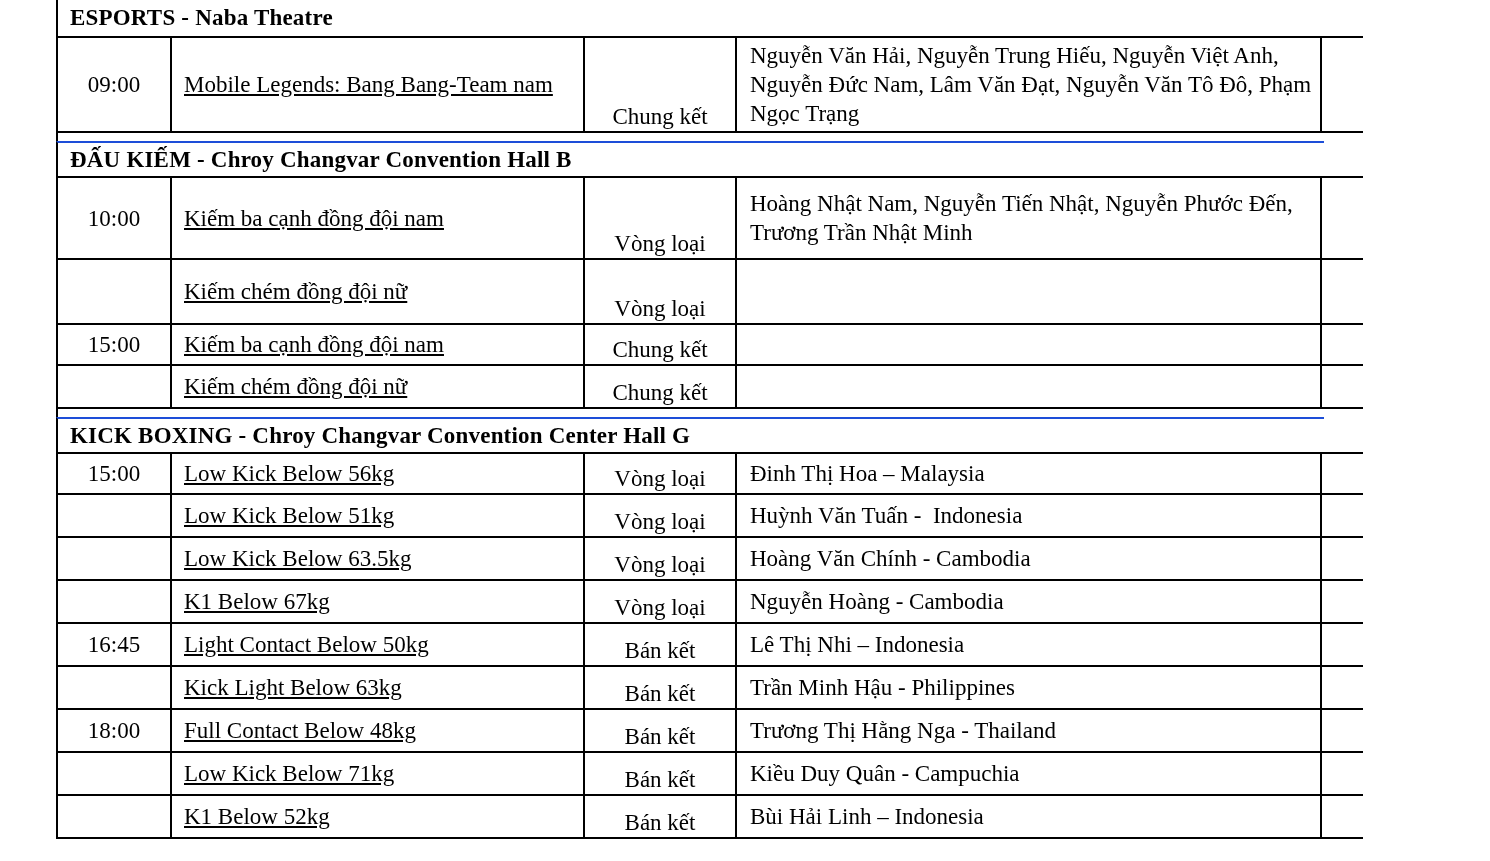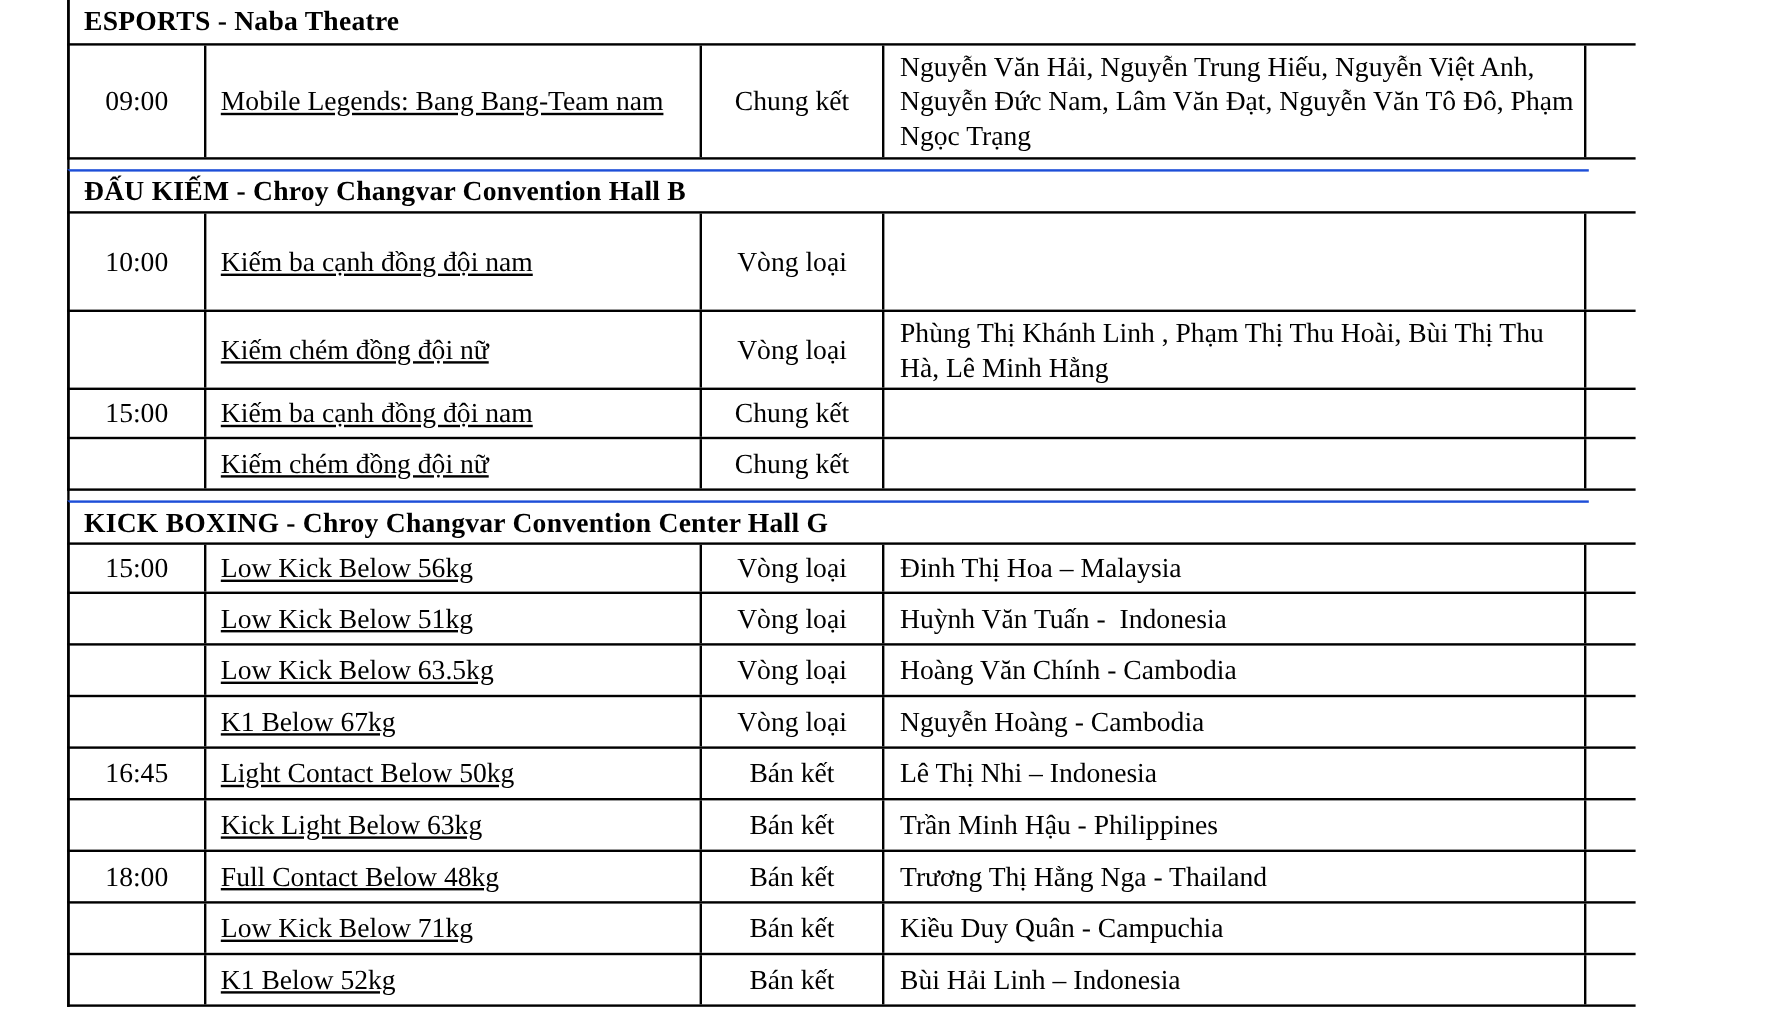--- a/index.html
+++ b/index.html
@@ -47,21 +47,21 @@
   .h43{height:43px;}
   .cell{
     box-sizing:border-box;
     border-right:2px solid #000;
     display:flex;align-items:center;
     overflow:hidden;
     line-height:29px;
   }
   .cell.time{justify-content:center;text-align:center;}
   .cell.event{padding-left:12px;padding-right:6px;text-decoration:underline;}
-  .cell.round{justify-content:center;text-align:center;}
+  .cell.round{justify-content:center;text-align:center;align-items:flex-end;}
   .cell.names{padding-left:13px;padding-right:4px;}
   .cell.names span{white-space:pre-wrap;}
 </style>
 </head>
 <body>
 
 <div class="page">
   <div class="tbl">
     <div class="left-rule"></div>
 
@@ -93,34 +93,34 @@
       <div class="row top h84">
         <div class="cell time">
             <span>10:00</span>
           </div>
         <div class="cell event">
             <span>Kiếm ba cạnh đồng đội nam</span>
           </div>
         <div class="cell round">
             <span>Vòng loại</span>
           </div>
+        <div class="cell names">
+            <span>Hoàng Nhật Nam, Nguyễn Tiến Nhật, Nguyễn Phước Đến, Trương Trần Nhật Minh</span>
+          </div>
         <div class="cell notes"></div>
       </div>
       <div class="row h65">
         <div class="cell time">
             <span></span>
           </div>
         <div class="cell event">
             <span>Kiếm chém đồng đội nữ</span>
           </div>
         <div class="cell round">
             <span>Vòng loại</span>
-          </div>
-        <div class="cell names">
-            <span>Phùng Thị Khánh Linh , Phạm Thị Thu Hoài, Bùi Thị Thu Hà, Lê Minh Hằng</span>
           </div>
         <div class="cell notes"></div>
       </div>
       <div class="row h41">
         <div class="cell time">
             <span>15:00</span>
           </div>
         <div class="cell event">
             <span>Kiếm ba cạnh đồng đội nam</span>
           </div>

